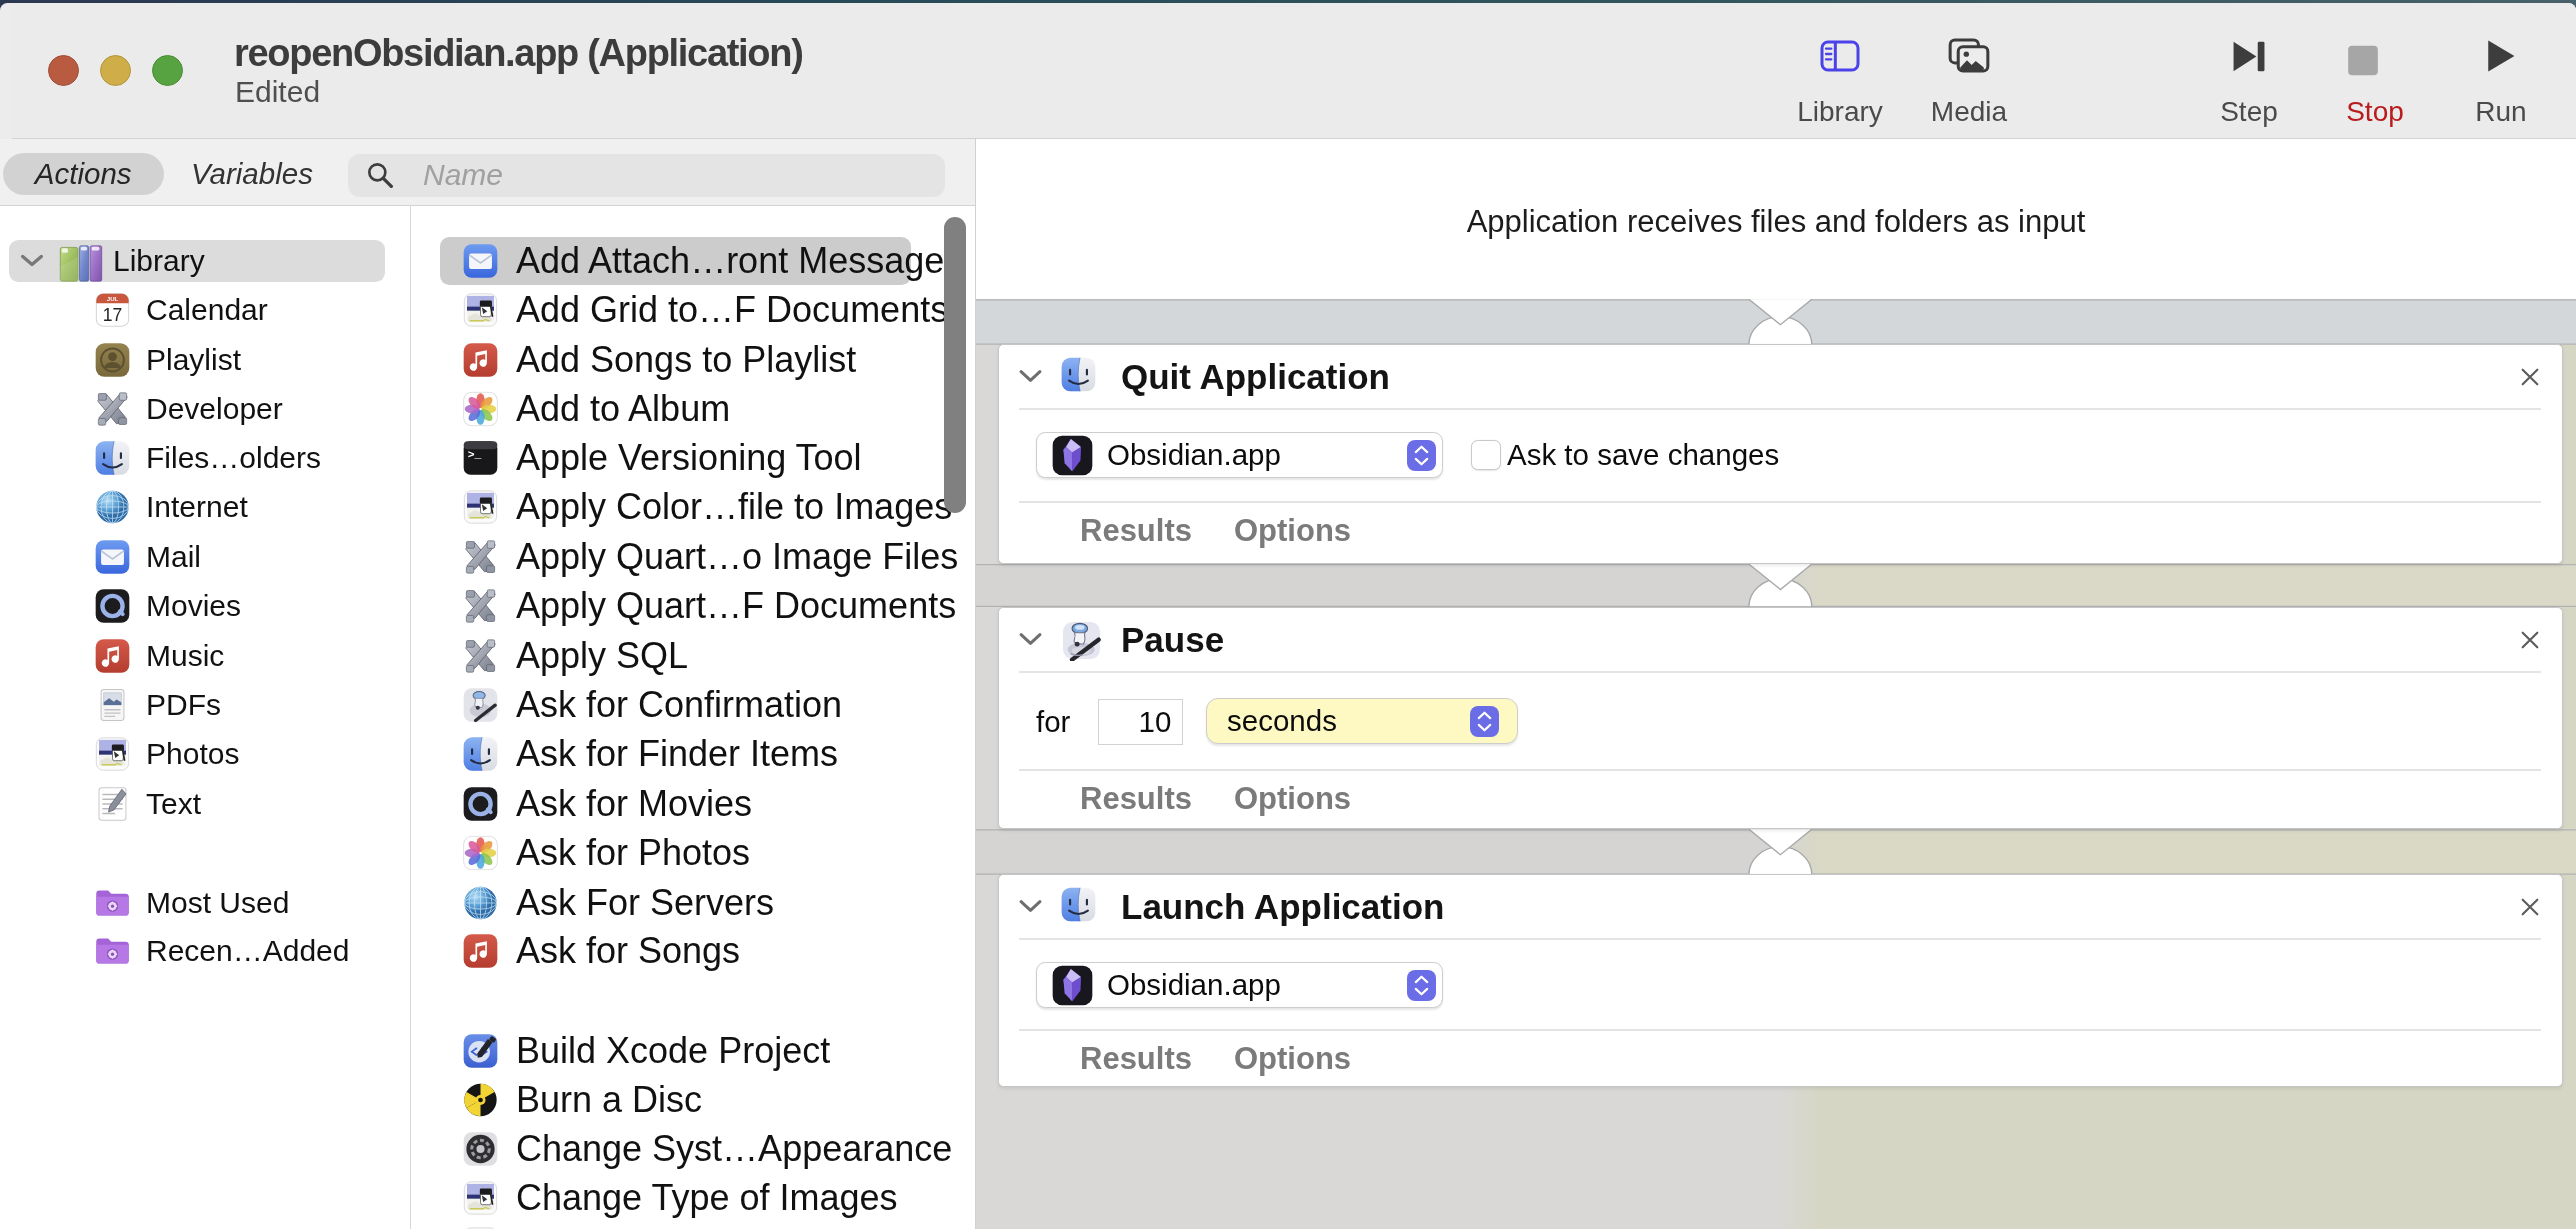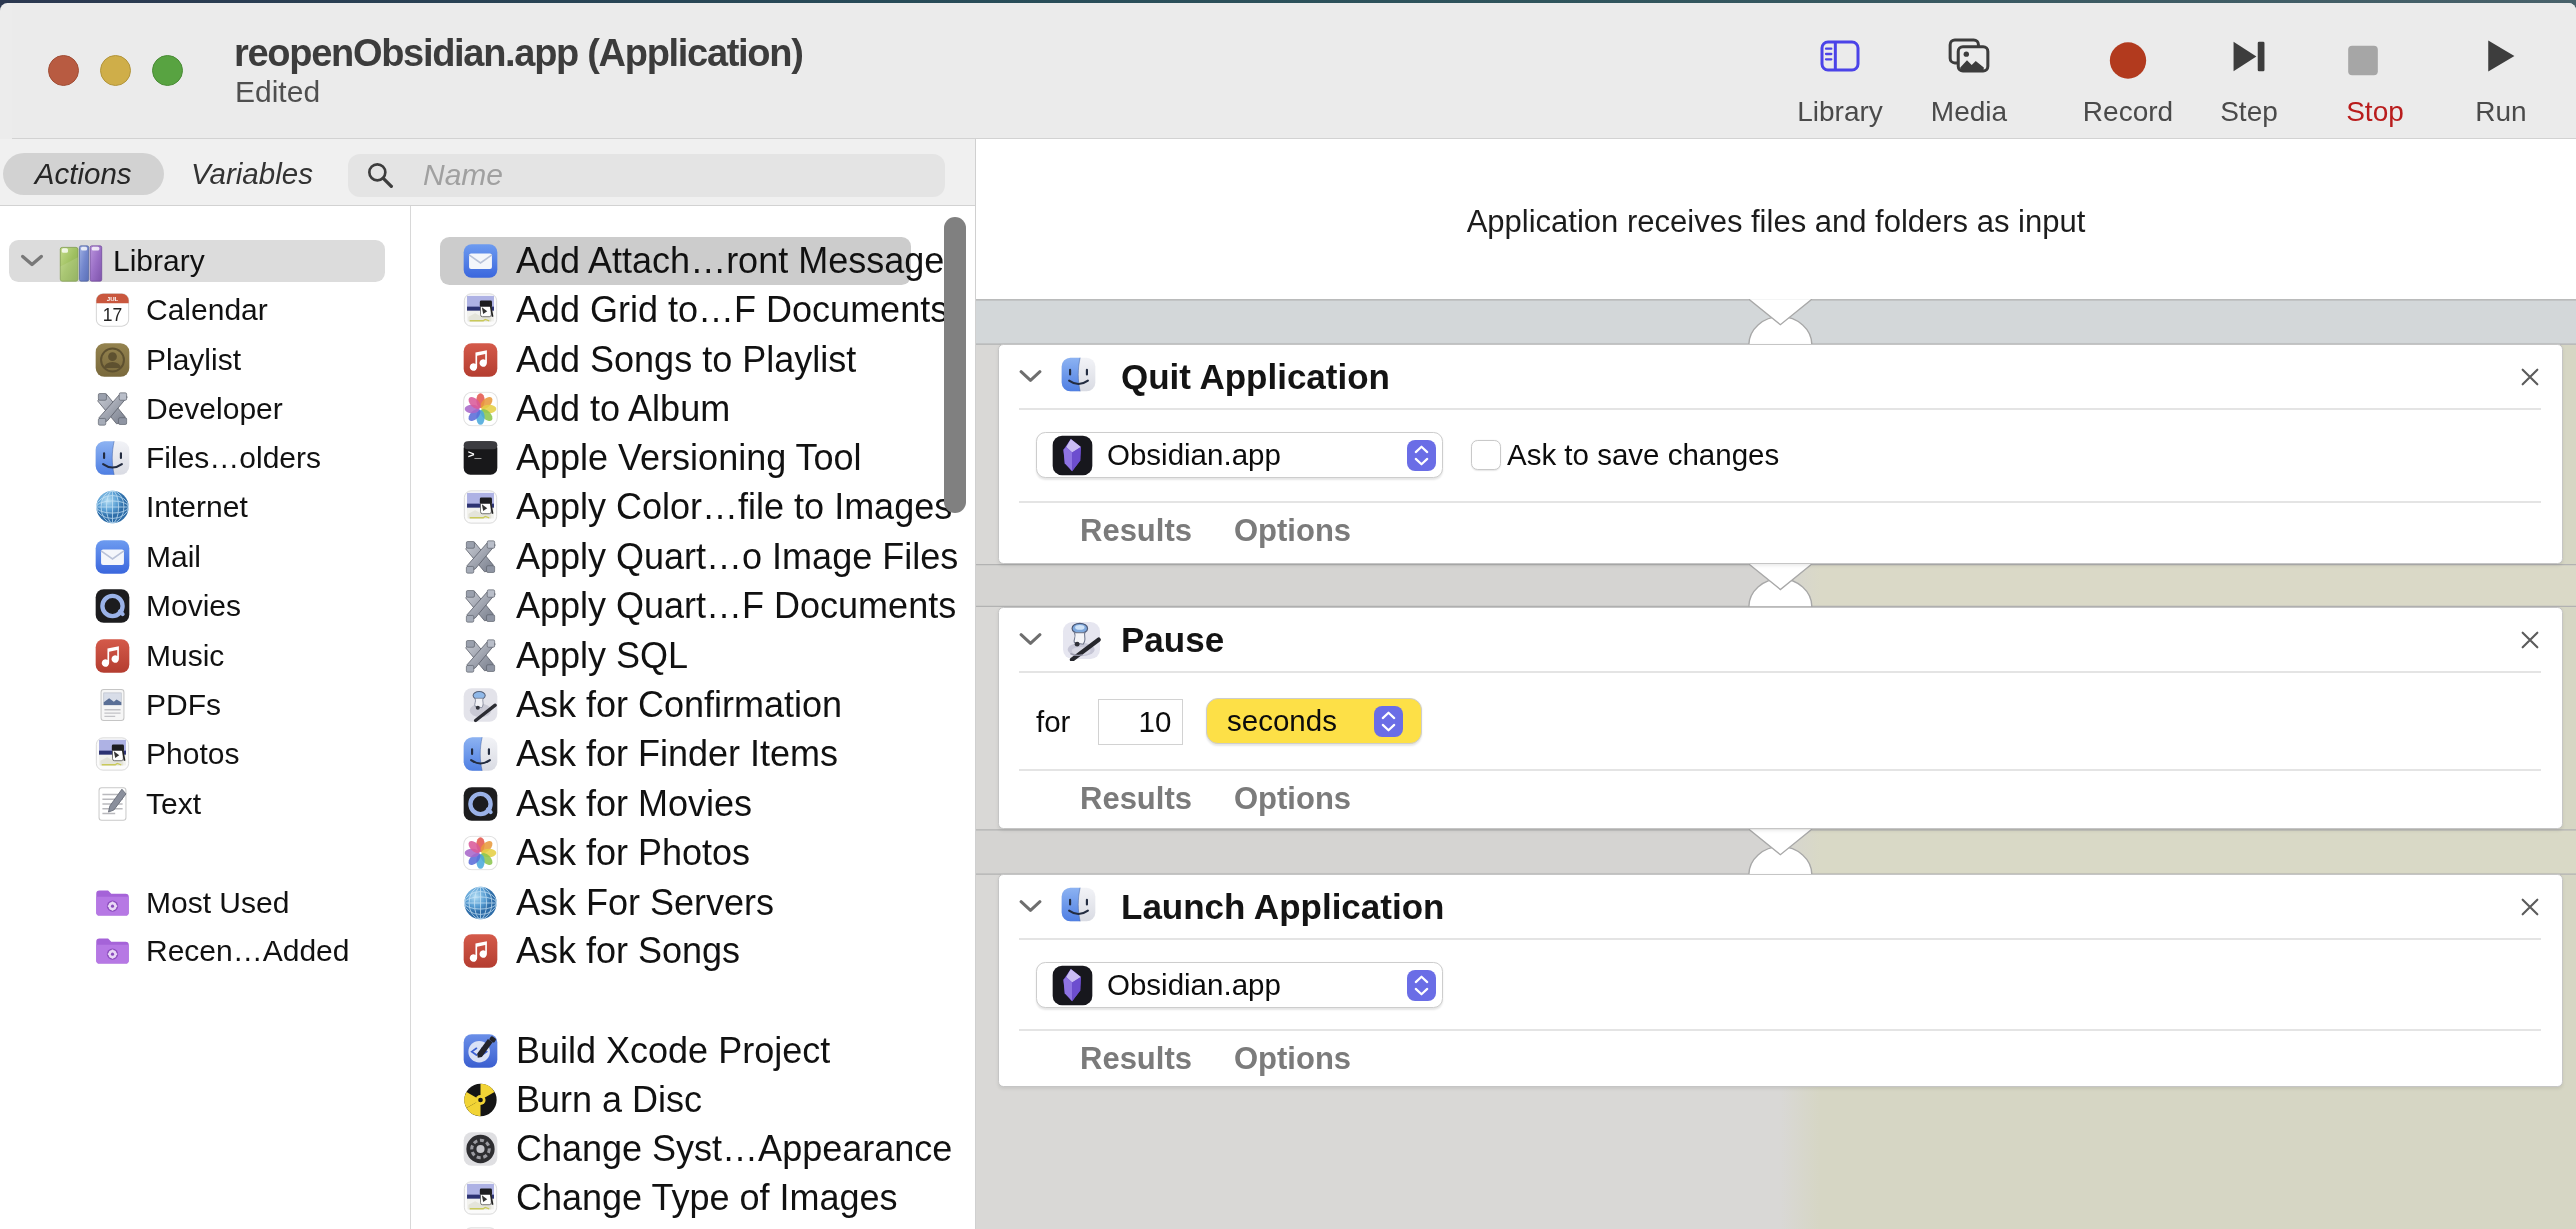--- a/index.html
+++ b/index.html
@@ -66,23 +66,20 @@
             <line x1="9" y1="21" x2="17" y2="21"></line>
             <line x1="9" y1="29" x2="17" y2="29"></line>
           </g>
         </svg></div><div class="lbl" style="">Library</div></div>
 <div class="tbtn" style="left:1902px;width:134px;height:134px;color:#4a4a4a"><svg width="0" height="0"></svg><div style="position:absolute;top:35px;left:50%;transform:translateX(-50%)"><svg width="42" height="35" viewBox="0 0 62 52">
           <rect x="3" y="3" width="42" height="34" rx="7" fill="none" stroke="#3c3c3c" stroke-width="4.5"></rect>
           <rect x="15" y="13" width="44" height="36" rx="7" fill="#ececec" stroke="#3c3c3c" stroke-width="4.5"></rect>
           <circle cx="27" cy="24" r="4" fill="#3c3c3c"></circle>
           <path d="M18 44 l10 -11 7 7 6 -6 12 10 v1 a4 4 0 0 1 -4 4 h-27 a4 4 0 0 1 -4 -4 z" fill="#3c3c3c"></path>
         </svg></div><div class="lbl" style="">Media</div></div>
-<div class="tbtn" style="left:2061px;width:134px;height:134px;color:#4a4a4a"><svg width="0" height="0"></svg><div style="position:absolute;top:38px;left:50%;transform:translateX(-50%)"><svg width="39" height="39" viewBox="0 0 58 58">
-          <circle cx="29" cy="29" r="27" fill="#b23a1e"></circle>
-        </svg></div><div class="lbl" style="">Record</div></div>
 <div class="tbtn" style="left:2182px;width:134px;height:134px;color:#4a4a4a"><svg width="0" height="0"></svg><div style="position:absolute;top:36px;left:50%;transform:translateX(-50%)"><svg width="39" height="35" viewBox="0 0 58 52">
           <path d="M6 4 L40 26 L6 48 Z" fill="#3d3d3d"></path>
           <rect x="42" y="4" width="10" height="44" rx="2" fill="#3d3d3d"></rect>
         </svg></div><div class="lbl" style="">Step</div></div>
 <div class="tbtn" style="left:2296px;width:134px;height:134px;color:#b91c1c"><svg width="0" height="0"></svg><div style="position:absolute;top:42px;left:50%;transform:translateX(-50%)"><svg width="31" height="31" viewBox="0 0 46 46">
           <rect x="1" y="1" width="44" height="44" rx="6" fill="#a6a6a6"></rect>
         </svg></div><div class="lbl" style="margin-left:12px;">Stop</div></div>
 <div class="tbtn" style="left:2434px;width:134px;height:134px;color:#4a4a4a"><svg width="0" height="0"></svg><div style="position:absolute;top:36px;left:50%;transform:translateX(-50%)"><svg width="29.5" height="34" viewBox="0 0 44 50">
           <path d="M3 2 L42 25 L3 48 Z" fill="#3d3d3d"></path>
         </svg></div><div class="lbl" style="">Run</div></div>
@@ -733,21 +730,21 @@
 </svg></div>
 <div class="abs ctitle" style="top:32px;transform:translateY(-50%)">Pause</div>
 <div class="abs" style="right:22px;top:21.5px"><svg width="20" height="20" viewBox="0 0 30 30">
           <path d="M4 4 L26 26 M26 4 L4 26" stroke="#5c5c5c" stroke-width="3.2" stroke-linecap="round"></path>
         </svg></div>
 <div class="cdiv" style="top:63px"></div>
 <div class="abs" style="left:37px;top:114px;transform:translateY(-50%);font-size:29.5px;color:#0c0c0c">for</div>
       <div class="abs" style="left:99px;top:91px;width:85px;height:46px;background:#fff;border:1.3px solid #d2d2d2;">
         <div class="abs" style="right:10.7px;top:50%;transform:translateY(-50%);font-size:29.5px;color:#0c0c0c">10</div>
       </div>
-      <div class="abs" style="left:207px;top:90px;width:216px;height:46px;background:#fde047;border:1.3px solid #cdcdcd;border-radius:12px;box-shadow:0 1.3px 2px rgba(0,0,0,0.10)">
+      <div class="abs" style="left:207px;top:90px;width:312px;height:46px;background:#fef9c3;border:1.3px solid #cdcdcd;border-radius:12px;box-shadow:0 1.3px 2px rgba(0,0,0,0.10)">
         <div class="abs" style="left:20px;top:50%;transform:translateY(-50%);font-size:29.5px;color:#0c0c0c">seconds</div>
         <div class="abs" style="right:18px;top:6.7px"><svg width="29" height="31" viewBox="0 0 43 46">
             <rect x="0" y="0" width="43" height="46" rx="12" fill="#6a6de6"></rect>
 <path d="M13 18 l8.5 -8 8.5 8" fill="none" stroke="#ffffff" stroke-width="3.2" stroke-linecap="round" stroke-linejoin="round"></path>
 <path d="M13 28 l8.5 8 8.5 -8" fill="none" stroke="#ffffff" stroke-width="3.2" stroke-linecap="round" stroke-linejoin="round"></path>
           </svg></div>
       </div>
 <div class="cdiv" style="top:161px"></div>
 <div class="results" style="top:191px;transform:translateY(-50%)"><span>Results</span><span>Options</span></div>
 </div>

